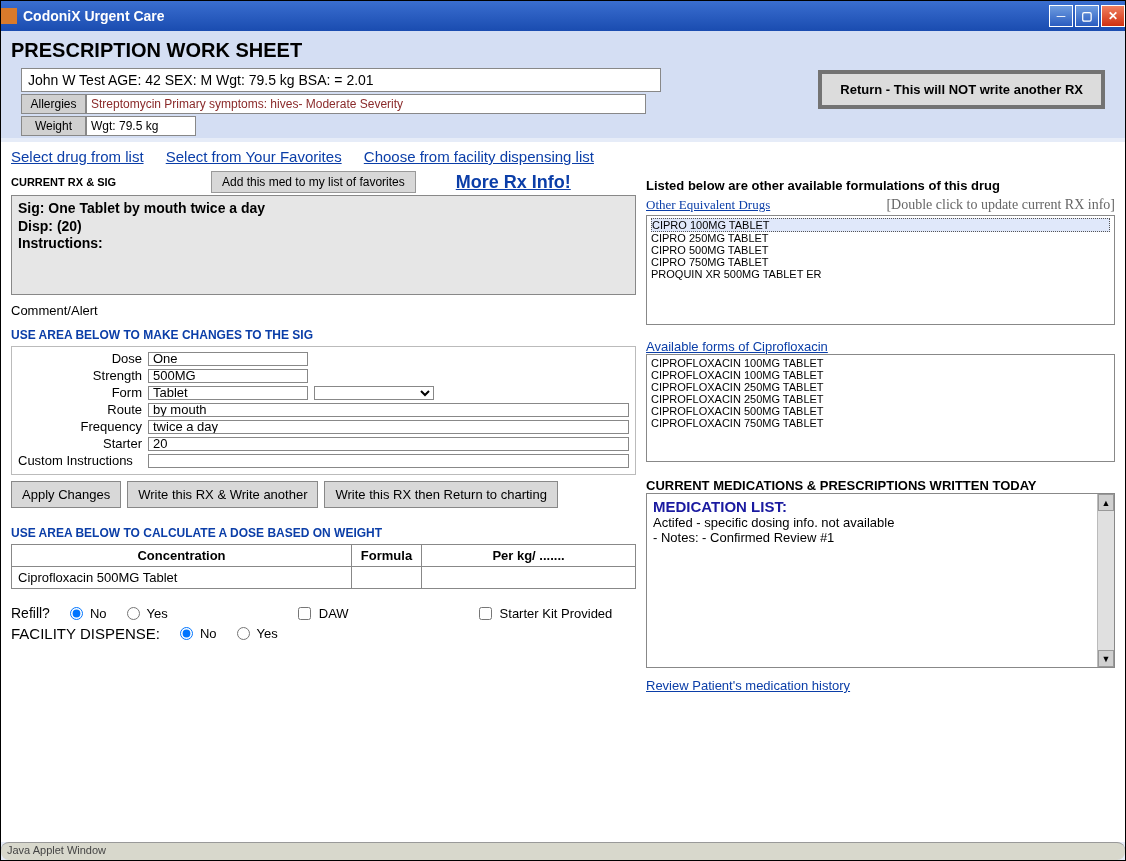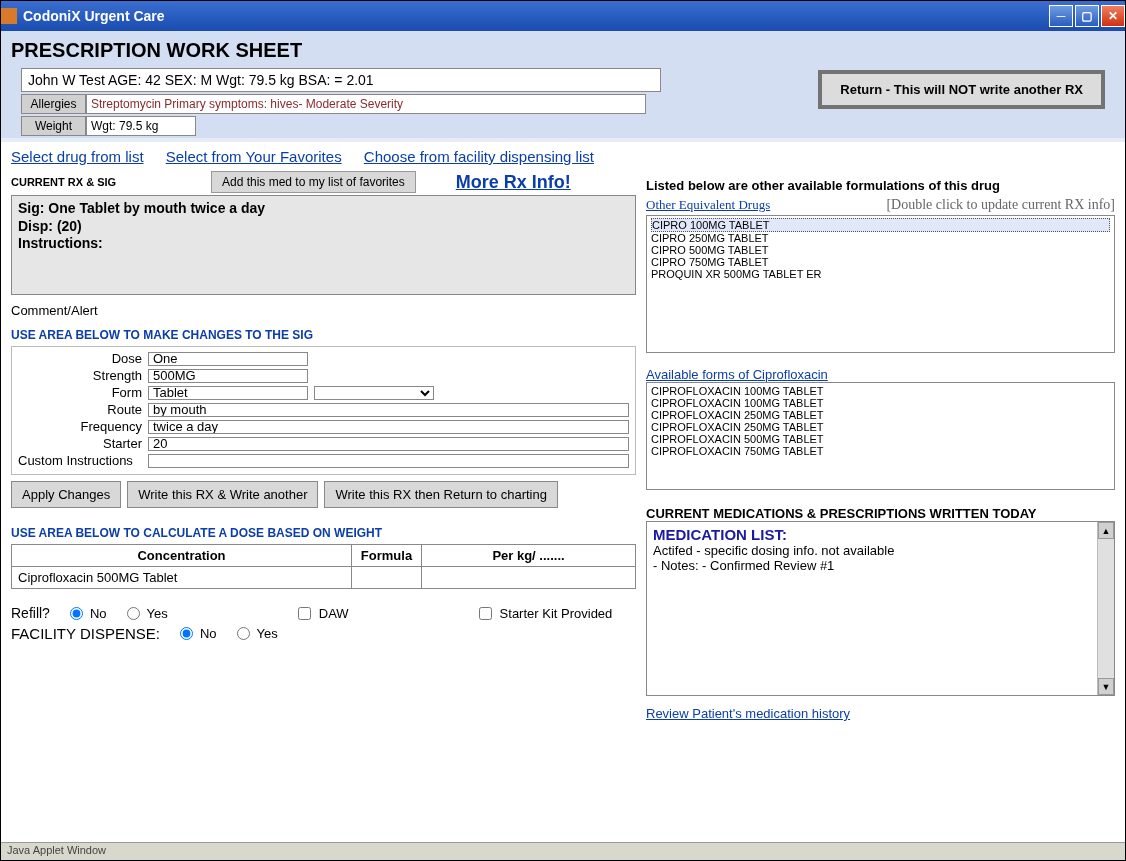--- a/index.html
+++ b/index.html
@@ -184,21 +184,21 @@
   }
   .scroll-btn {
     height:17px; background:#d0d0d0; border:1px solid #999;
     display:flex; align-items:center; justify-content:center; font-size:9px;
   }
   .statusbar {
     height:18px;
     background:#d8d8cc;
     border-top:1px solid #999;
     padding:1px 6px;
-    font-size:11px; color:#444;
+    font-size:11px; color:#444;border-radius:8px;
   }
   input[type=radio]{ margin:0 3px 0 0; }
   input[type=checkbox]{ margin:0 4px 0 0; }
   .right-head { font-size:13px; font-weight:bold; margin-top:30px; }
   .right-sub { display:flex; justify-content:space-between; align-items:center; margin:4px 0 2px 0;font-family:Liberation Serif, serif;}
   .right-sub .link { font-size:13px; }
   .hint { font-size:14px; color:#666;}
 </style>
 </head>
 <body>
@@ -341,21 +341,21 @@
           </label>
       </div>
     </div>
 
     <div class="right-pane">
       <div class="right-head">Listed below are other available formulations of this drug</div>
       <div class="right-sub">
         <span class="link">Other Equivalent Drugs</span>
         <span class="hint">[Double click to update current RX info]</span>
       </div>
-      <div id="equiv-list" class="list-box" style="height:138px">
+      <div id="equiv-list" class="list-box" style="height:110px">
           <div class="sel">CIPRO 100MG TABLET</div>
           <div>CIPRO 250MG TABLET</div>
           <div>CIPRO 500MG TABLET</div>
           <div>CIPRO 750MG TABLET</div>
           <div>PROQUIN XR 500MG TABLET ER</div>
         </div>
 
       <div style="margin-top:14px">
         <span class="link" style="font-size:13px">Available forms of Ciprofloxacin</span>
       </div>

